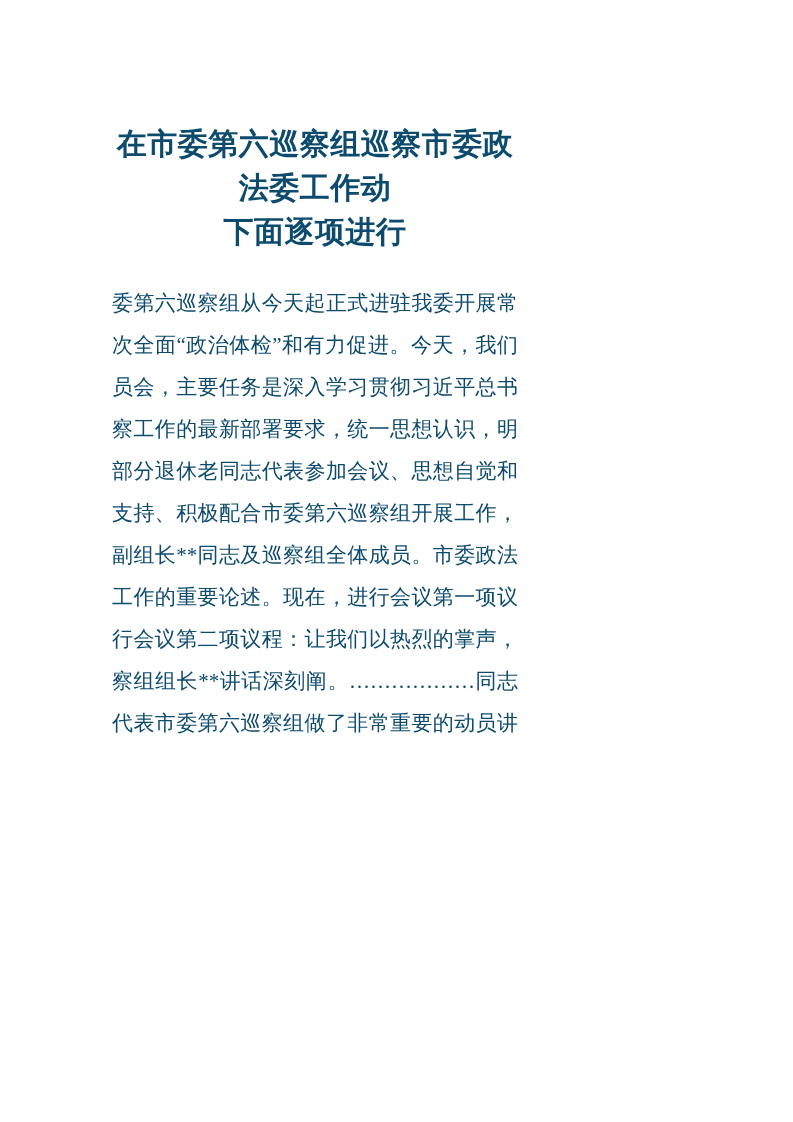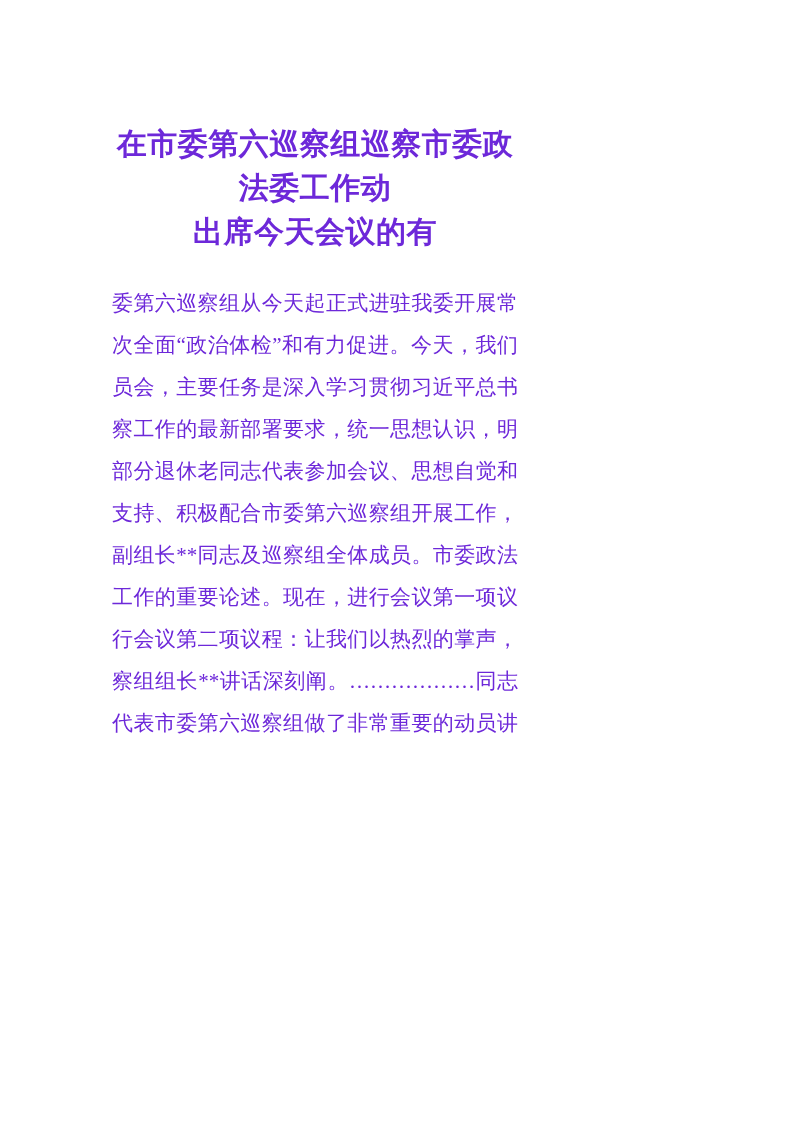--- a/index.html
+++ b/index.html
@@ -5,21 +5,21 @@
   html, body {
     margin: 0;
     padding: 0;
     background: #ffffff;
   }
   .page {
     position: relative;
     width: 629px;
     height: 1122px;
     background: #ffffff;
-    color: #6d28d9;
+    color: #0c4a6e;
     font-family: "Liberation Serif", serif;
     overflow: hidden;
     box-sizing: border-box;
   }
   .content {
     margin-left: 112px;
     margin-right: 111px; 
   }
   .doc-title {
     margin: 0;
@@ -47,21 +47,21 @@
   }
 </style>
 </head>
 <body>
 
 <div class="page">
   <div class="content">
 
     <h1 class="doc-title">
       <span class="title-line">在市委第六巡察组巡察市委政法委工作动</span>
-      <span class="title-line">出席今天会议的有</span>
+      <span class="title-line">下面逐项进行</span>
     </h1>
 
     <div class="doc-body">
       <div class="body-line">委第六巡察组从今天起正式进驻我委开展常规巡察。这充分</div>
       <div class="body-line">次全面“政治体检”和有力促进。今天，我们召开巡察工作动</div>
       <div class="body-line">员会，主要任务是深入学习贯彻习近平总书记关于巡视巡察</div>
       <div class="body-line">察工作的最新部署要求，统一思想认识，明确任务安排，动</div>
       <div class="body-line">部分退休老同志代表参加会议、思想自觉和行动自觉，全力</div>
       <div class="body-line">支持、积极配合市委第六巡察组开展工作，共同完成好这次</div>
       <div class="body-line">副组长**同志及巡察组全体成员。市委政法委领导班子成员、</div>

